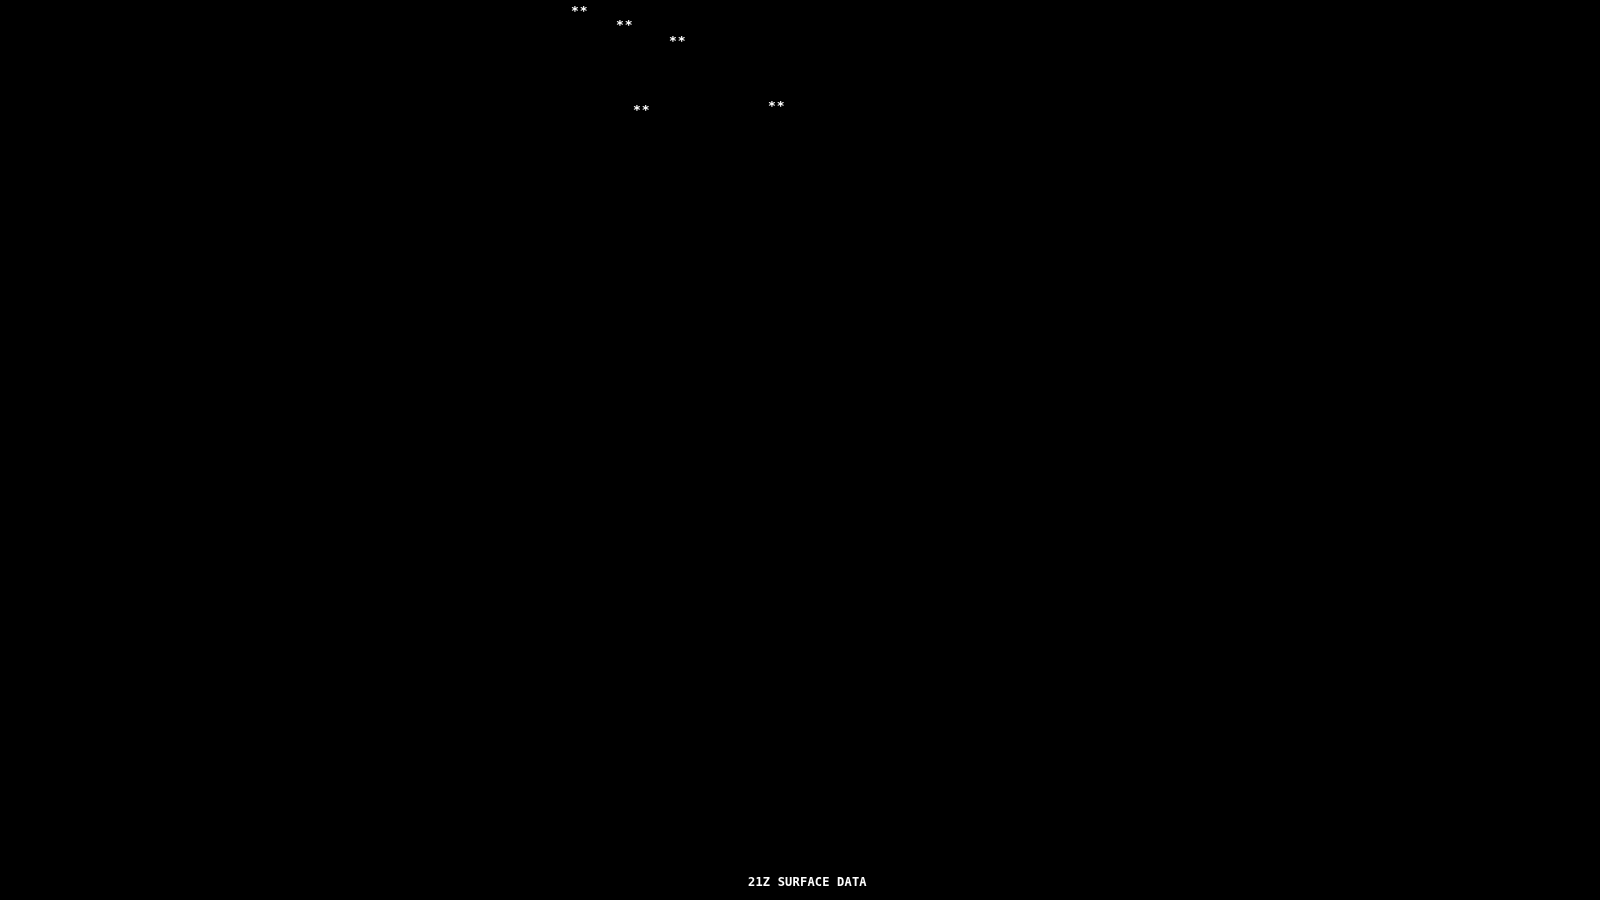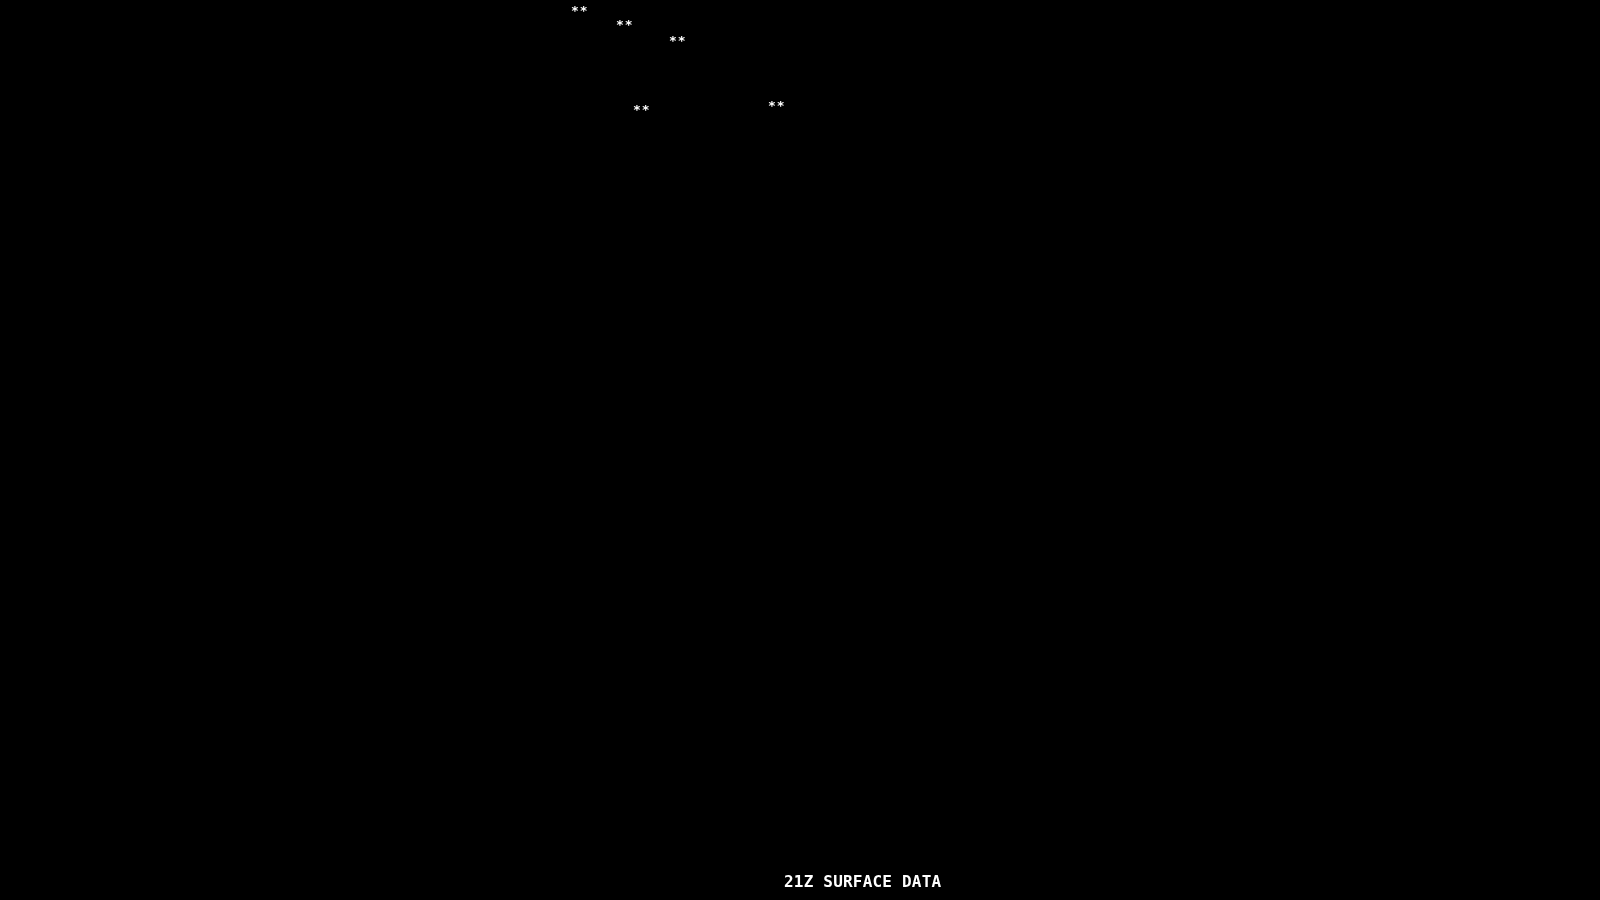--- a/index.html
+++ b/index.html
@@ -29,26 +29,25 @@
       line-height: 13px;
       font-weight: bold;
       letter-spacing: 1px;
       white-space: pre;
     }
     .footer-label {
       position: absolute;
       left: 748px;
       top: 875px;
       color: #ffffff;
-      font-size: 16px;
+      font-size: 12px;
       line-height: 14px;
       font-weight: bold;
       letter-spacing: 0.2px;
       white-space: pre;
-      margin-left: 36px;
     }
   </style>
 </head>
 <body>
 
 <div class="screen">
   <div class="plot-area" id="plot-area">
       <span class="marker" style="left: 571px; top: 4px;">**</span>
       <span class="marker" style="left: 616px; top: 18px;">**</span>
       <span class="marker" style="left: 669px; top: 34px;">**</span>

